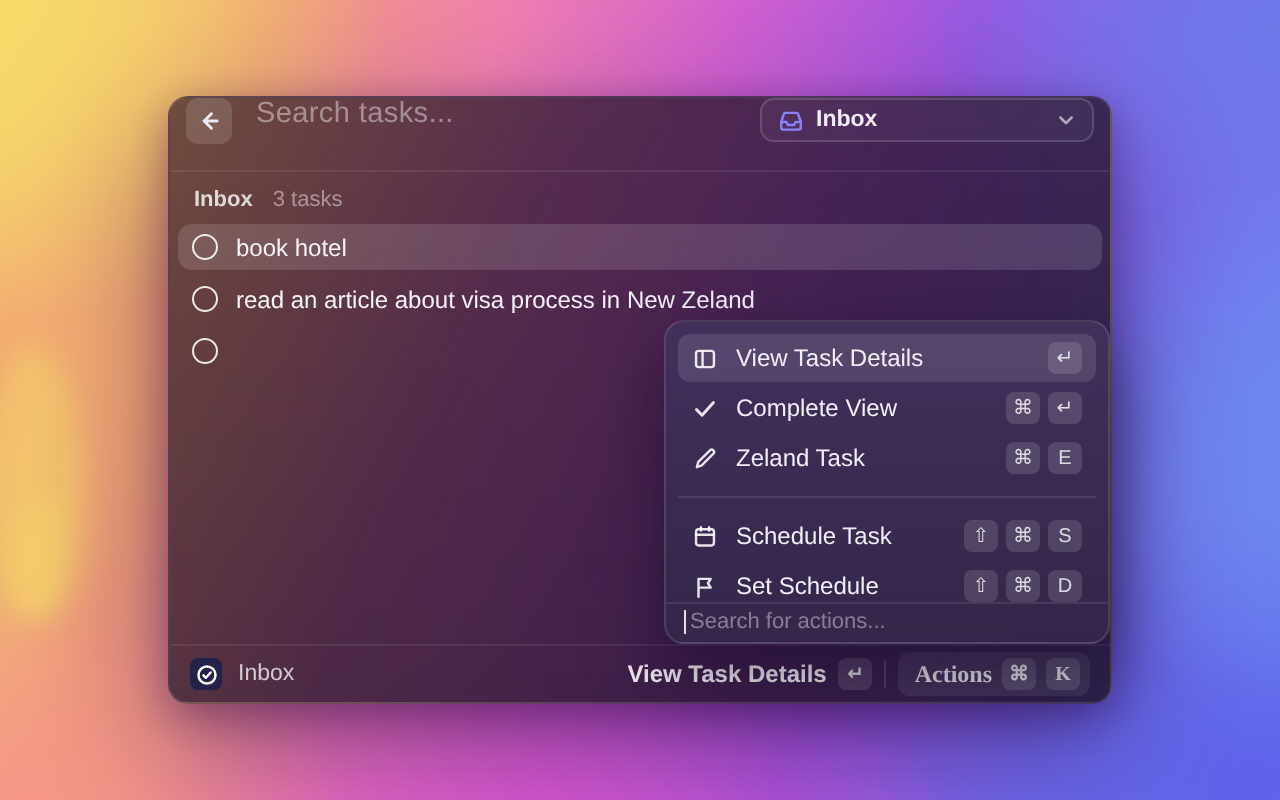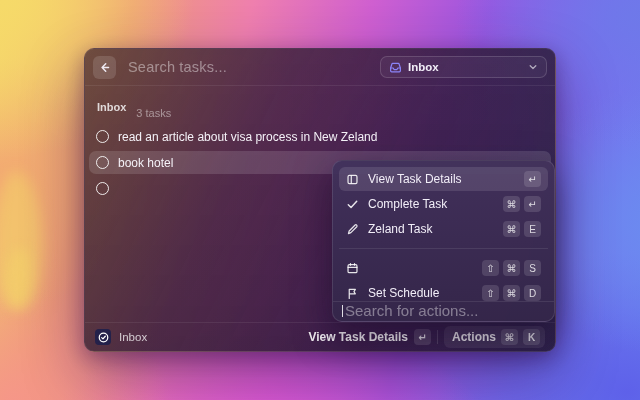--- a/index.html
+++ b/index.html
@@ -24,72 +24,72 @@
 
   .window { position:absolute; left:84px; top:48px; width:472px; height:304px;
     border-radius:10px; border:1px solid rgba(255,255,255,.09);
     background:
       linear-gradient(116deg, rgba(142,96,66,.48) 0%, rgba(94,52,80,.28) 34%, rgba(58,32,66,.16) 62%, rgba(40,24,52,.10) 100%),
       linear-gradient(rgba(40,25,48,.80), rgba(34,21,44,.84));
     backdrop-filter: blur(30px) saturate(135%);
     box-shadow: 0 24px 60px rgba(44,10,66,.45), 0 6px 20px rgba(44,10,66,.35); }
 
   
-  .topbar { display:flex; align-items:center; height:36px; padding:0 8px; gap:12px; }
+  .topbar { display:flex; height:36px; padding:0 8px; gap:12px; }
   .back-btn { width:23px; height:23px; border:none; border-radius:6px; background:rgba(255,255,255,.13);
     display:flex; align-items:center; justify-content:center; color:#efeaf2; cursor:pointer; flex:0 0 auto; }
   .search-ph { flex:1; font-size:14.5px; color:rgba(255,255,255,.42); letter-spacing:.2px; }
   .dropdown { display:flex; align-items:center; gap:6px; width:167px; height:22px; padding:0 8px;
     border:1px solid rgba(255,255,255,.15); border-radius:7px; background:rgba(255,255,255,.04);
     color:#f2eef8; font-size:11.5px; font-weight:700; cursor:pointer; flex:0 0 auto; }
   .dropdown .chev { margin-left:auto; color:rgba(255,255,255,.6); display:flex; }
   .hr { height:1px; background:rgba(255,255,255,.07); }
 
   
   .section { display:flex; align-items:center; gap:10px; padding:8px 12px 6px; font-size:11px; }
   .section .ttl { color:rgba(255,255,255,.8); font-weight:700; }
-  .section .cnt { color:rgba(255,255,255,.45);margin-top:13px; }
+  .section .cnt { color:rgba(255,255,255,.45); }
   .task-list { display:flex; flex-direction:column; gap:3px; padding:0 4px; }
   .task-row { display:flex; align-items:center; gap:9px; height:23px; padding:0 7px; border-radius:7px;
     font-size:12px; color:#f5f2f8; cursor:pointer; }
   .task-row.selected { background:rgba(255,255,255,.13); }
   .circle { width:13px; height:13px; border-radius:50%; border:1.5px solid rgba(255,255,255,.88); flex:0 0 auto; }
 
   
   .statusbar { position:absolute; left:0; right:0; bottom:0; height:29px; display:flex; align-items:center;
     gap:8px; padding:0 10px; border-top:1px solid rgba(255,255,255,.07); font-size:11.5px; }
   .app-logo { width:16px; height:16px; border-radius:4px; background:#24214a; display:flex;
     align-items:center; justify-content:center; flex:0 0 auto; }
   .sb-src { color:rgba(255,255,255,.75); }
   .sb-right { margin-left:auto; display:flex; align-items:center; gap:6px; }
   .sb-primary { display:flex; align-items:center; gap:6px; color:rgba(255,255,255,.92);
     font-size:12px; font-weight:700; cursor:pointer; }
   .sb-sep { width:1px; height:14px; background:rgba(255,255,255,.14); }
   .actions-group { display:flex; align-items:center; gap:5px; padding:3px 5px 3px 8px; border-radius:6px;
-    background:rgba(255,255,255,.08); color:rgba(255,255,255,.85); font-size:12px; font-weight:700; cursor:pointer; }
+    background:rgba(255,255,255,.08); color:rgba(255,255,255,.85); font-size:12px; font-weight:700; cursor:pointer;font-family:Liberation Serif, serif; }
 
   .key { min-width:17px; height:16px; padding:0 3px; border-radius:4px; background:rgba(255,255,255,.13);
     color:rgba(255,255,255,.8); font-size:10px; display:inline-flex; align-items:center; justify-content:center; }
 
   
   .menu { position:absolute; left:247px; top:111px; width:223px; height:162px; border-radius:10px;
     border:1px solid rgba(255,255,255,.11);
     background:linear-gradient(rgba(66,50,92,.96), rgba(52,39,74,.97));
     box-shadow:0 14px 36px rgba(20,6,34,.5); z-index:5; display:flex; flex-direction:column; }
   .menu-list { height:136px; margin:6px 6px 0; overflow:hidden; }
   .menu-row { display:flex; align-items:center; gap:9px; height:24px; padding:0 7px; border-radius:6px;
     font-size:12px; color:#f2eef8; margin-bottom:1px; cursor:pointer; }
   .menu-row.selected { background:rgba(255,255,255,.11); }
   .menu-row .mi { color:rgba(255,255,255,.88); display:flex; flex:0 0 auto; }
   .menu-row .keys { margin-left:auto; display:flex; gap:4px; }
   .menu-div { height:1px; background:rgba(255,255,255,.09); margin:7px -6px; }
   .menu-search { height:20px; margin-top:auto; display:flex; align-items:center; gap:2px;
     border-top:1px solid rgba(255,255,255,.09); padding:0 9px 2px; cursor:text; }
   .caret { width:1px; height:12px; background:rgba(255,255,255,.85); }
-  .menu-search .ph { font-size:15px; color:rgba(255,255,255,.4); }
+  .menu-search .ph { font-size:11px; color:rgba(255,255,255,.4); }
 
   svg { display:block; }
 </style>
 </head>
 <body>
 
 <div class="stage">
   <div class="bg-blob"></div>
   <div class="bg-blob2"></div>
 
@@ -120,27 +120,27 @@
       </div>
     </div>
     <div class="hr"></div>
 
     <div class="section">
       <span class="ttl">Inbox</span>
       <span class="cnt">3 tasks</span>
     </div>
 
     <div class="task-list">
+      <div class="task-row selected">
+        <span class="circle"></span>
+        <span>book hotel</span>
+      </div>
       <div class="task-row">
         <span class="circle"></span>
         <span>read an article about visa process in New Zeland</span>
-      </div>
-      <div class="task-row selected">
-        <span class="circle"></span>
-        <span>book hotel</span>
       </div>
       <div class="task-row">
         <span class="circle"></span>
       </div>
     </div>
 
     <div class="statusbar">
       <span class="app-logo">
         <svg width="11" height="11" viewBox="0 0 16 16" fill="none" stroke="#ffffff" stroke-width="1.8" stroke-linecap="round" stroke-linejoin="round">
             <circle cx="8" cy="8" r="6.2"></circle>
@@ -177,21 +177,21 @@
               <span class="key">↵</span>
             </span>
         </div>
 
         <div class="menu-row">
           <span class="mi">
             <svg width="13" height="13" viewBox="0 0 16 16" fill="none" stroke="currentColor" stroke-width="1.8" stroke-linecap="round" stroke-linejoin="round">
                 <path d="m2.8 8.4 3.4 3.4L13.2 4"></path>
               </svg>
           </span>
-          <span>Complete Task</span>
+          <span>Complete View</span>
           <span class="keys">
             <span class="key">⌘</span>
             <span class="key">↵</span>
           </span>
         </div>
 
         <div class="menu-row">
           <span class="mi">
             <svg width="13" height="13" viewBox="0 0 16 16" fill="none" stroke="currentColor" stroke-width="1.5" stroke-linecap="round" stroke-linejoin="round">
                 <path d="M3 13l.9-3.2 7.3-7.3a1.5 1.5 0 0 1 2.1 2.1L6 11.9 3 13Z"></path>
@@ -206,20 +206,21 @@
 
         <div class="menu-div"></div>
 
         <div class="menu-row">
           <span class="mi">
             <svg width="13" height="13" viewBox="0 0 16 16" fill="none" stroke="currentColor" stroke-width="1.5" stroke-linecap="round" stroke-linejoin="round">
                 <rect x="2.5" y="3.2" width="11" height="10" rx="1.6"></rect>
                 <path d="M2.5 6.6h11M5.5 2v2M10.5 2v2"></path>
               </svg>
           </span>
+          <span>Schedule Task</span>
           <span class="keys">
             <span class="key">⇧</span>
             <span class="key">⌘</span>
             <span class="key">S</span>
           </span>
         </div>
 
         <div class="menu-row">
           <span class="mi">
             <svg width="13" height="13" viewBox="0 0 16 16" fill="none" stroke="currentColor" stroke-width="1.5" stroke-linecap="round" stroke-linejoin="round">

